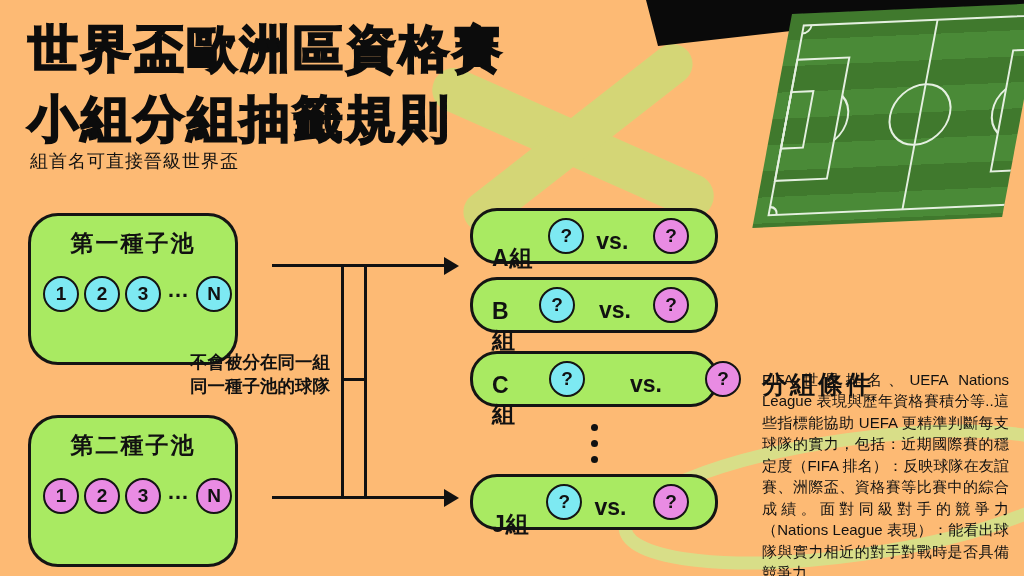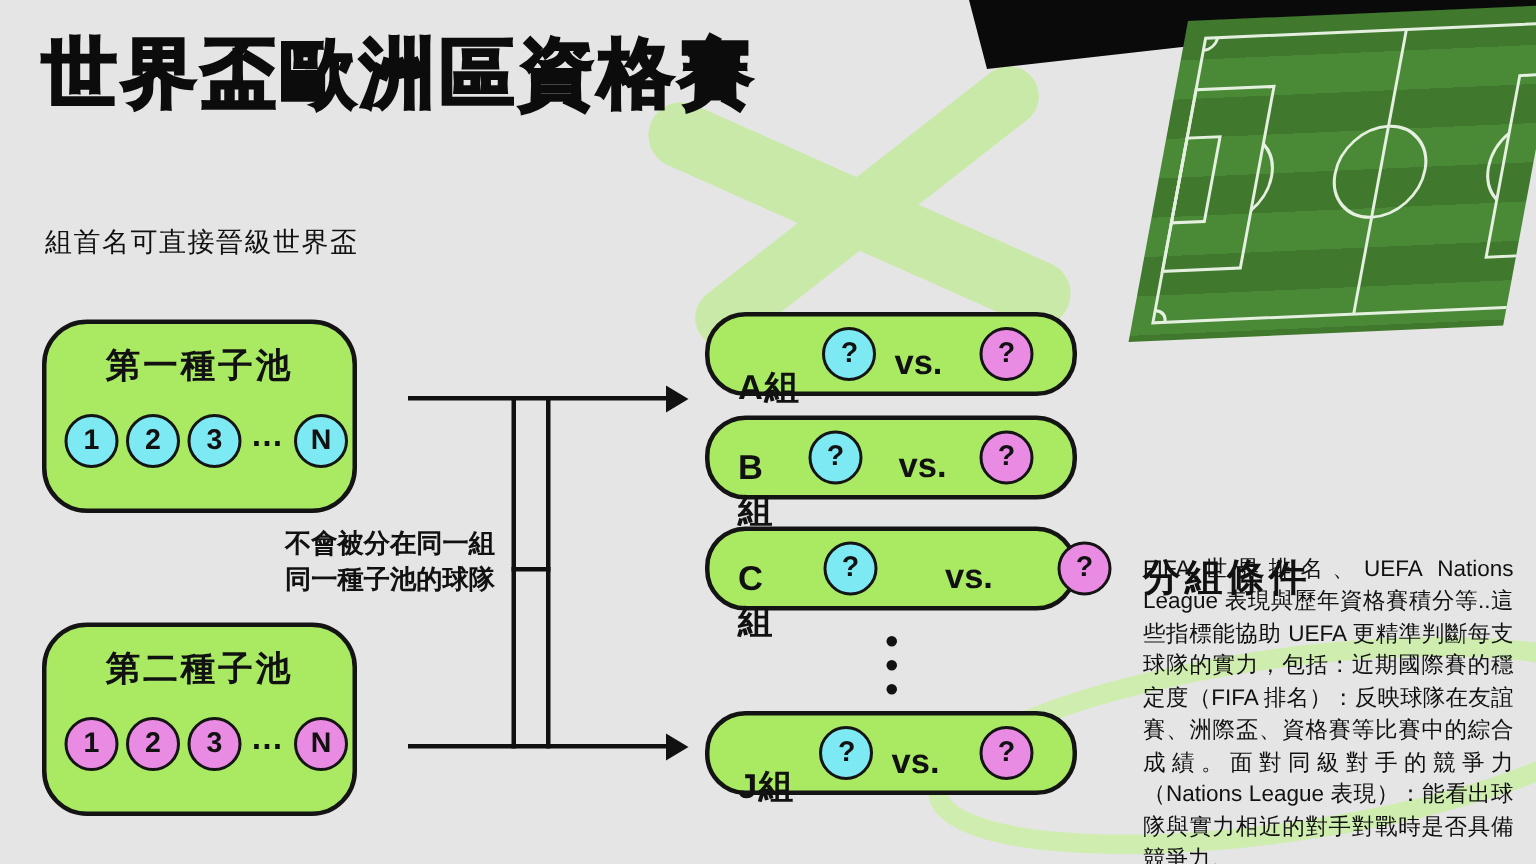--- a/index.html
+++ b/index.html
@@ -1,17 +1,17 @@
 <!DOCTYPE html>
 <html><head>
 <meta charset="utf-8">
 <style>
   html,body{margin:0;padding:0;background:#555;}
   *{box-sizing:border-box;font-family:"Liberation Sans",sans-serif;}
-  #canvas{position:relative;width:1024px;height:576px;overflow:hidden;background:#e5e5e5;}
+  #canvas{position:relative;width:1024px;height:576px;overflow:hidden;background:#fdba74;}
 
   
   #bg-decor{position:absolute;inset:0;z-index:0;}
 
   
   #pitch{position:absolute;left:792px;top:14px;width:250px;height:212px;z-index:1;
          transform-origin:0 0;transform:rotate(-2.5deg) skewX(-13deg);
          background:repeating-linear-gradient(to bottom,#40792d 0 26px,#4a8a37 26px 52px);}
   #pitch svg{display:block;width:100%;height:100%;}
 
@@ -19,21 +19,21 @@
 
   
   .title{position:absolute;left:28px;color:#0c0c0c;font-weight:900;font-size:50px;
          letter-spacing:3px;-webkit-text-stroke:2px #0c0c0c;white-space:nowrap;}
   #title1{top:16px;}
   #title2{top:86px;}
   #subtitle{position:absolute;left:30px;top:149px;font-size:18px;font-weight:500;
             color:#111;letter-spacing:1px;}
 
   
-  .pool-card{position:absolute;left:28px;width:210px;height:129px;background:#a9ea62;
+  .pool-card{position:absolute;left:28px;width:210px;height:152px;background:#a9ea62;
              border:3px solid #141414;border-radius:30px;}
   #pool1{top:213px;} #pool2{top:415px;}
   .pool-title{text-align:center;margin-top:12px;font-size:23px;font-weight:800;
               letter-spacing:2px;color:#111;}
   .pool-row{display:flex;align-items:center;margin:17px 12px 0 12px;gap:5px;}
   .circle{width:36px;height:36px;border-radius:50%;border:2.5px solid #141414;
           display:flex;align-items:center;justify-content:center;
           font-size:19px;font-weight:800;color:#111;flex:none;}
   .cyan{background:#7de9f2;} .pink{background:#e98be3;}
   .ellipsis-h{font-size:22px;font-weight:900;color:#111;margin:0 1px;letter-spacing:1px;
@@ -94,20 +94,21 @@
         <path d="M230,84 A30,30 0 0 0 230,128"></path>
         <path d="M14,20 A8,8 0 0 0 22,12"></path>
         <path d="M22,200 A8,8 0 0 0 14,192"></path>
       </g>
     </svg>
   </div>
 
   <div class="layer">
 
     <div id="title1" class="title">世界盃歐洲區資格賽</div>
+    <div id="title2" class="title">小組分組抽籤規則</div>
     <div id="subtitle">組首名可直接晉級世界盃</div>
 
     <div id="pool1" class="pool-card">
       <div class="pool-title">第一種子池</div>
       <div class="pool-row">
         <span class="circle cyan">1</span>
         <span class="circle cyan">2</span>
         <span class="circle cyan">3</span>
         <span class="ellipsis-h">…</span>
         <span class="circle cyan lastN">N</span>

